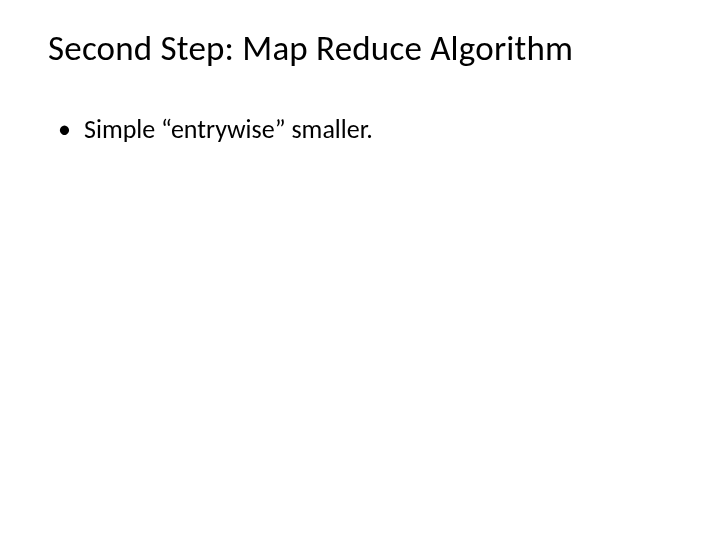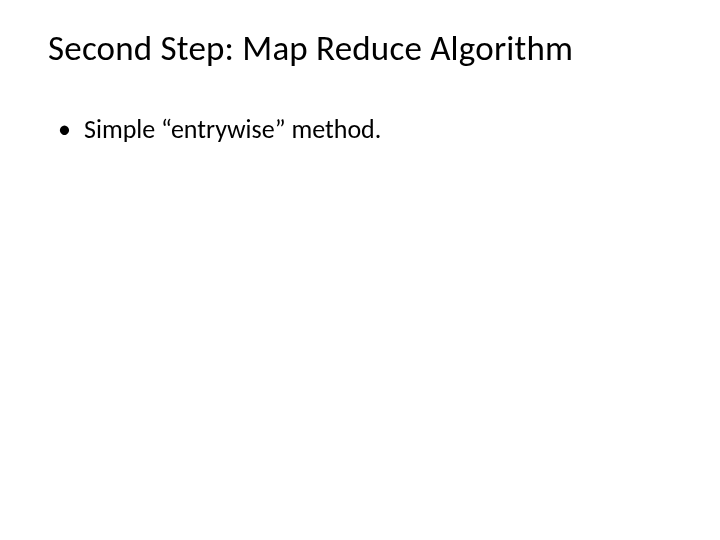--- a/index.html
+++ b/index.html
@@ -47,16 +47,16 @@
   }
 </style>
 </head>
 <body>
 
 <div class="slide">
   <h1 class="title">Second Step: Map Reduce Algorithm</h1>
 
   <ul class="bullets">
     <li>
-      <span>Simple “entrywise” method.</span>
+      <span>Simple “entrywise” smaller.</span>
     </li>
   </ul>
 </div>
 
 </body></html>

